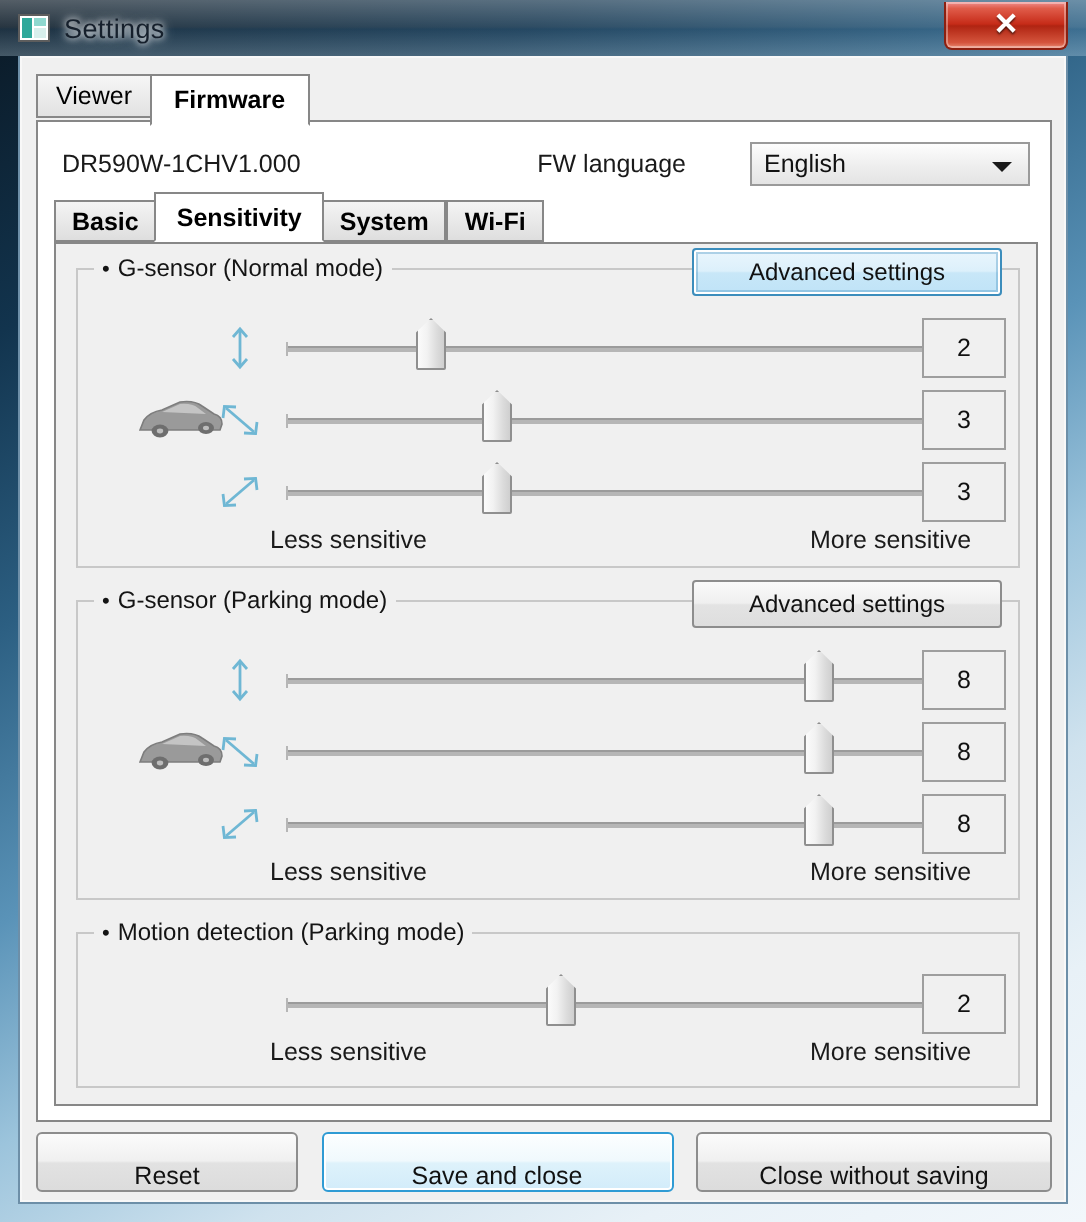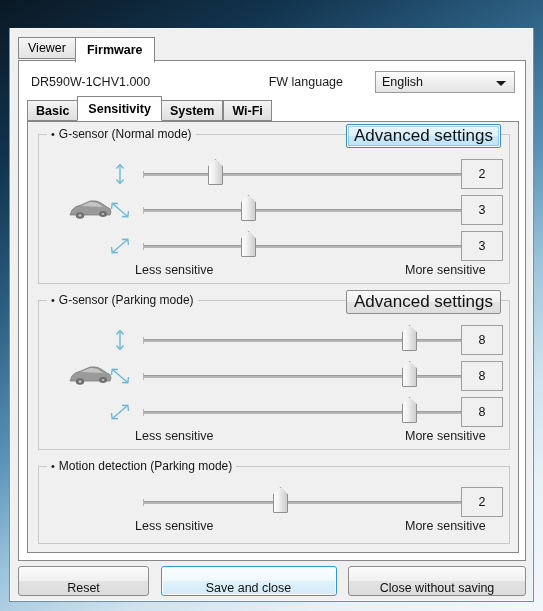--- a/index.html
+++ b/index.html
@@ -239,21 +239,21 @@
   }
   .bullet { margin-right: 4px; font-size: 11px; }
 
   .adv-btn {
     position: absolute;
     right: 8px;
     top: -11px;
     box-sizing: border-box;
     width: 155px;
     height: 24px;
-    font-size: 17px;
+    font-size: 12px;
     color: #111;
     display: flex;
     align-items: center;
     justify-content: center;
     border: 1px solid #8d8d8d;
     border-radius: 2px;
     background: linear-gradient(180deg, #fafafa 0%, #efefef 48%, #e3e3e3 52%, #dedede 100%);
     cursor: pointer;
   }
   .adv-btn.focused {
@@ -381,20 +381,34 @@
     background: linear-gradient(180deg, #fcfeff 0%, #f0f9fd 48%, #def2fb 52%, #d2ecfa 100%);
     box-shadow: inset 0 0 0 1px #ffffff;
   }
   .fbtn.close-ws { width: 178px; }
 </style>
 </head>
 <body>
 
 <div class="window">
 
+  <div class="titlebar">
+    <span class="title-icon">
+      <svg width="16" height="16" viewBox="0 0 16 16">
+        <rect x="0.5" y="1.5" width="15" height="13" fill="#ffffff" stroke="#5d5d5d"></rect>
+        <rect x="2" y="3" width="5" height="10" fill="#2fa89a"></rect>
+        <rect x="8" y="3" width="6" height="4" fill="#8fd8cf"></rect>
+        <rect x="8" y="8" width="6" height="5" fill="#d8efec"></rect>
+      </svg>
+    </span>
+    <span class="title-text">Settings</span>
+    <div class="close-btn">
+      <span class="close-x">✕</span>
+    </div>
+  </div>
 
   <div class="client">
 
     <div class="outer-tabs">
       <div class="otab">
         <span>Viewer</span>
       </div>
       <div class="otab active">
         <span>Firmware</span>
       </div>

